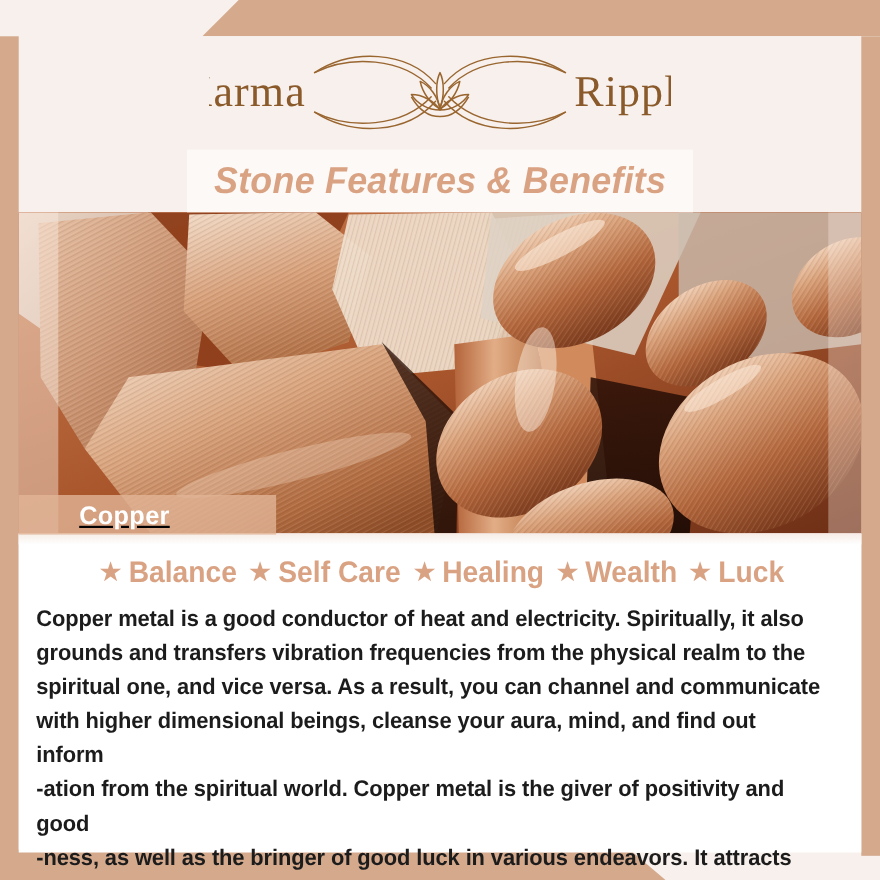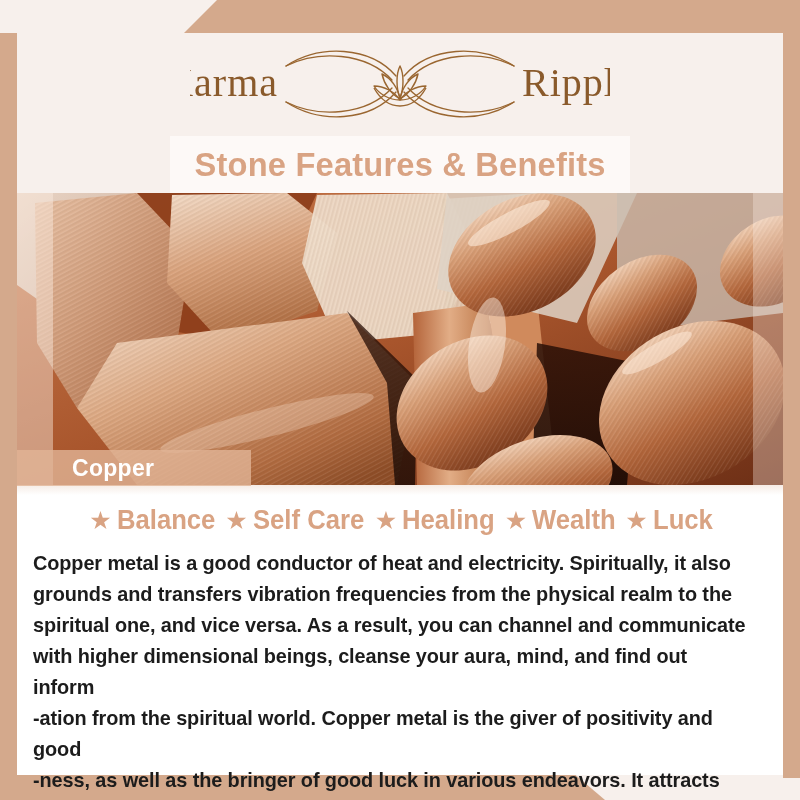--- a/index.html
+++ b/index.html
@@ -45,21 +45,21 @@
   #brand-logo svg{ display:block; }
   .logo-word{
     font-family:"Liberation Serif", serif;
     font-size:40px; fill:#8a5a2b; letter-spacing:1px;
   }
 
   
   #title-banner{
     position:absolute; left:170px; top:136px; width:460px; height:57px;
     background:#fdf9f7; z-index:5;
-    display:flex; align-items:center; justify-content:center;
+    display:flex; align-items:center; justify-content:center;font-style:italic;
   }
   #title-text{
     font-family:"Liberation Sans Narrow","Liberation Sans", sans-serif;
     font-weight:bold; font-size:34px; color:#d9a383;
     letter-spacing:.2px; white-space:nowrap;
     transform:scaleX(.96); transform-origin:center;
   }
 
   
   #hero-photo{
@@ -73,21 +73,21 @@
   }
   #photo-right-veil{
     position:absolute; right:0; top:0; width:30px; height:292px;
     background:rgba(250,235,225,.35); z-index:9;
   }
 
   
   #copper-caption{
     position:absolute; left:17px; top:450px; width:234px; height:36px;
     background:rgba(225,180,150,.80); z-index:10;
-    display:flex; align-items:center;
+    display:flex; align-items:center;text-decoration:underline;
   }
   #copper-caption-label{
     color:#ffffff; font-size:23px; font-weight:bold;
     padding-left:55px; letter-spacing:.3px;
   }
 
   
   #content-card{
     position:absolute; left:17px; top:485px; width:766px; height:290px;
     background:#ffffff; z-index:4; padding:0;

